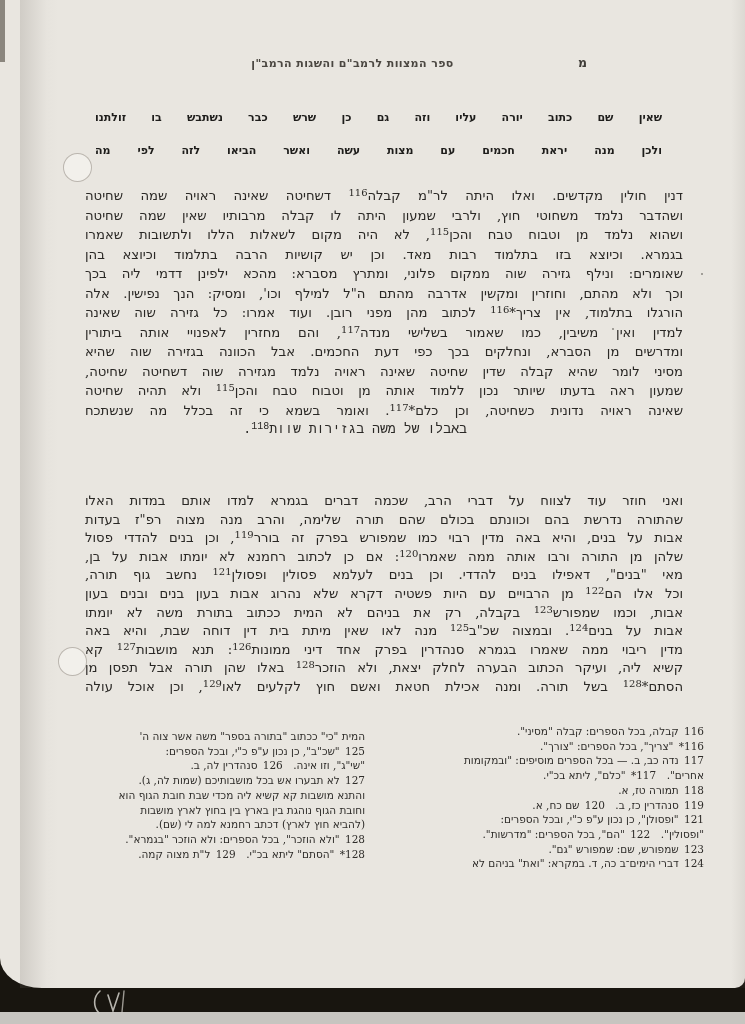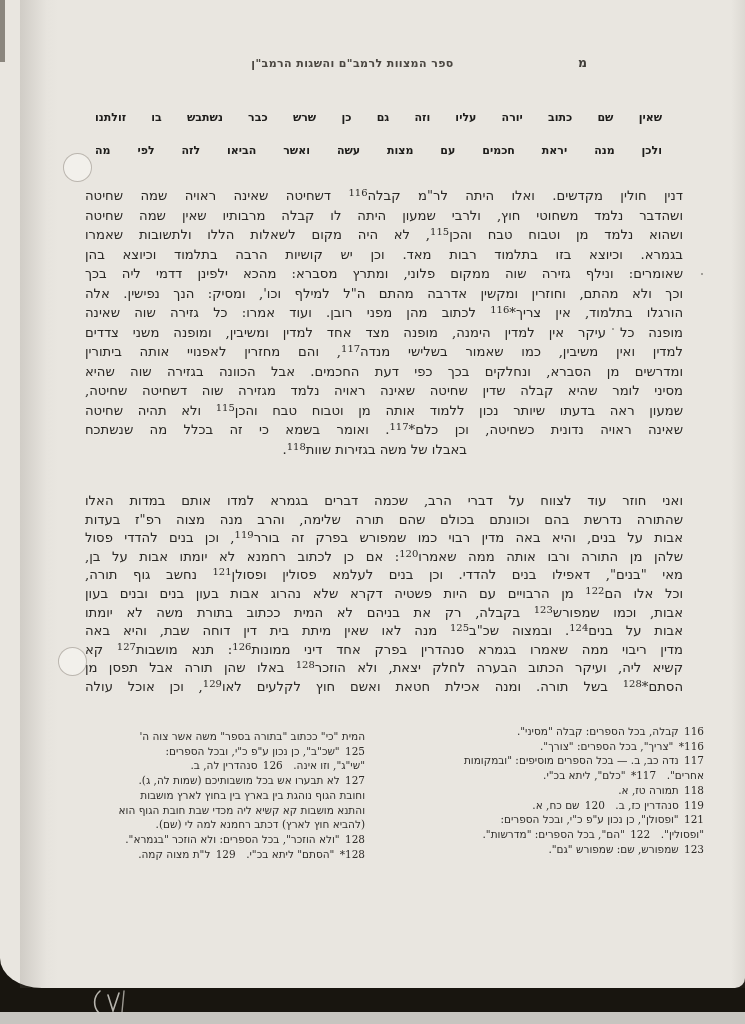--- a/index.html
+++ b/index.html
@@ -38,21 +38,21 @@
   .headline { position:absolute; left:95px; top:101px; width:567px; color:#1e1d1b; }
   .headline .line { font-size:11px; font-weight:bold; line-height:33px;
     text-align:justify; text-align-last:justify; }
 
   
   .para { position:absolute; width:598px; color:#2a2825; }
   .p1 { left:85px; top:186px; }
   .p2 { left:85px; top:492px; }
   .para .line { font-size:13.2px; line-height:19.5px; text-align:justify; text-align-last:justify; }
   .p2 .line { line-height:18.6px; }
-  .p1 .line:last-child { text-align-last:right; padding-right:216px; }
+  .p1 .line:last-child { text-align-last:right; padding-right:216px;font-family:Liberation Mono, monospace; }
   .para sup, .headline sup { font-size:10px; line-height:0; vertical-align:4px;margin-top:32px; }
 
   
   .fn { position:absolute; color:#2e2c29; }
   .fn .line { font-size:10.5px; line-height:14.7px; text-align:right; white-space:pre; }
   .fn-right { left:376px; top:724px; width:328px; }
   .fn-left  { left:80px;  top:729px; width:285px; }
 </style>
 </head>
 <body>
@@ -86,21 +86,20 @@
       </div>
 
     <div class="para p1">
         <div class="line">דנין חולין מקדשים. ואלו היתה לר"מ קבלה<sup>116</sup> דשחיטה שאינה ראויה שמה שחיטה</div>
         <div class="line">ושהדבר נלמד משחוטי חוץ, ולרבי שמעון היתה לו קבלה מרבותיו שאין שמה שחיטה</div>
         <div class="line">ושהוא נלמד מן וטבוח טבח והכן<sup>115</sup>, לא היה מקום לשאלות הללו ולתשובות שאמרו</div>
         <div class="line">בגמרא. וכיוצא בזו בתלמוד רבות מאד. וכן יש קושיות הרבה בתלמוד וכיוצא בהן</div>
         <div class="line">שאומרים: ונילף גזירה שוה ממקום פלוני, ומתרץ מסברא: מהכא ילפינן דדמי ליה בכך</div>
         <div class="line">וכך ולא מהתם, וחוזרין ומקשין אדרבה מהתם ה"ל למילף וכו', ומסיק: הנך נפישין. אלה</div>
         <div class="line">הורגלו בתלמוד, אין צריך*<sup>116</sup> לכתוב מהן מפני רובן. ועוד אמרו: כל גזירה שוה שאינה</div>
-        <div class="line">מופנה כל עיקר אין למדין הימנה, מופנה מצד אחד למדין ומשיבין, ומופנה משני צדדים</div>
         <div class="line">למדין ואין משיבין, כמו שאמור בשלישי מנדה<sup>117</sup>, והם מחזרין לאפנויי אותה ביתורין</div>
         <div class="line">ומדרשים מן הסברא, ונחלקים בכך כפי דעת החכמים. אבל הכוונה בגזירה שוה שהיא</div>
         <div class="line">מסיני לומר שהיא קבלה שדין שחיטה שאינה ראויה נלמד מגזירה שוה דשחיטה שחיטה,</div>
         <div class="line">שמעון ראה בדעתו שיותר נכון ללמוד אותה מן וטבוח טבח והכן<sup>115</sup> ולא תהיה שחיטה</div>
         <div class="line">שאינה ראויה נדונית כשחיטה, וכן כלם*<sup>117</sup>. ואומר בשמא כי זה בכלל מה שנשתכח</div>
         <div class="line">באבלו של משה בגזירות שוות<sup>118</sup>.</div>
       </div>
 
     <div class="para p2">
         <div class="line">ואני חוזר עוד לצווח על דברי הרב, שכמה דברים בגמרא למדו אותם במדות האלו</div>
@@ -119,28 +118,29 @@
     <div class="fn fn-right">
         <div class="line">116 קבלה, בכל הספרים: קבלה "מסיני".</div>
         <div class="line">116* "צריך", בכל הספרים: "צורך".</div>
         <div class="line">117 נדה כב, ב. — בכל הספרים מוסיפים: "ובמקומות</div>
         <div class="line">אחרים". 117* "כלם", ליתא בכ"י.</div>
         <div class="line">118 תמורה טז, א.</div>
         <div class="line">119 סנהדרין כז, ב. 120 שם כח, א.</div>
         <div class="line">121 "ופסולן", כן נכון ע"פ כ"י, ובכל הספרים:</div>
         <div class="line">"ופסולין". 122 "הם", בכל הספרים: "מדרשות".</div>
         <div class="line">123 שמפורש, שם: שמפורש "גם".</div>
+        <div class="line">124 דברי הימים־ב כה, ד. במקרא: "ואת" בניהם לא</div>
       </div>
 
     <div class="fn fn-left">
         <div class="line">המית "כי" ככתוב "בתורה בספר" משה אשר צוה ה'</div>
         <div class="line">125 "שכ"ב", כן נכון ע"פ כ"י, ובכל הספרים:</div>
         <div class="line">"שי"ג", וזו אינה. 126 סנהדרין לה, ב.</div>
         <div class="line">127 לא תבערו אש בכל מושבותיכם (שמות לה, ג).</div>
+        <div class="line">והתנא מושבות קא קשיא ליה מכדי שבת חובת הגוף הוא</div>
         <div class="line">וחובת הגוף נוהגת בין בארץ בין בחוץ לארץ מושבות</div>
-        <div class="line">והתנא מושבות קא קשיא ליה מכדי שבת חובת הגוף הוא</div>
         <div class="line">(להביא חוץ לארץ) דכתב רחמנא למה לי (שם).</div>
         <div class="line">128 "ולא הוזכר", בכל הספרים: ולא הוזכר "בגמרא".</div>
         <div class="line">128* "הסתם" ליתא בכ"י. 129 ל"ת מצוה קמה.</div>
       </div>
 
   </div>
 </div>
 
 </body></html>

